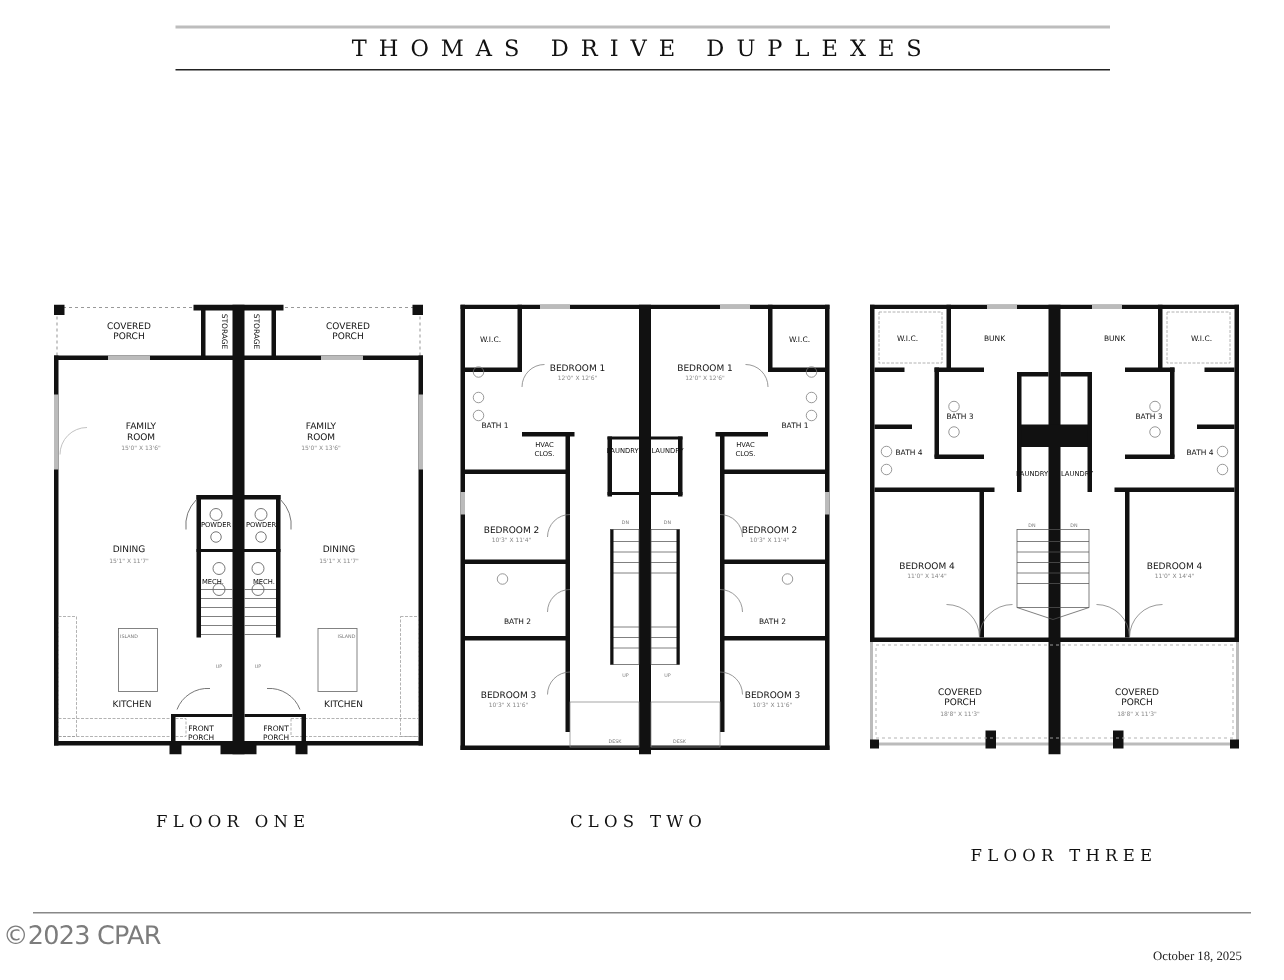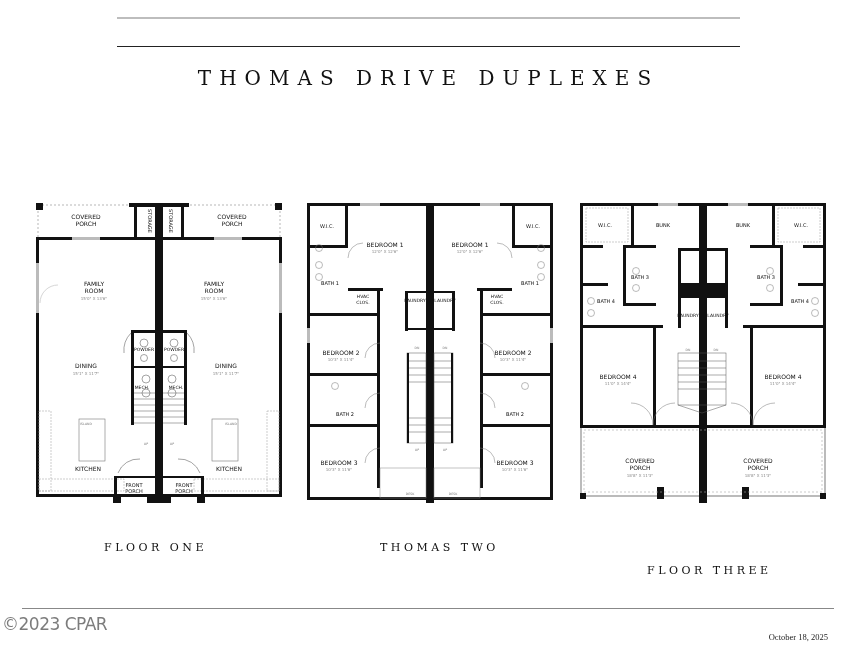--- a/index.html
+++ b/index.html
@@ -2,21 +2,21 @@
 <html><head>
 <meta charset="utf-8">
 <style>
   * { box-sizing: border-box; margin: 0; padding: 0; }
   html, body { width: 856px; height: 653px; background: #ffffff; overflow: hidden; }
   body { position: relative; font-family: "Liberation Sans", sans-serif; color: #111; }
 
   .title-rule-top { position: absolute; left: 117px; top: 17px; width: 623px; height: 2px; background: #bdbdbd; }
   .title-rule-bot { position: absolute; left: 117px; top: 46px; width: 623px; height: 1px; background: #222; }
   .title { position: absolute; left: 117px; top: 19px; width: 623px; height: 27px; text-align: center;
-           font-family: "DejaVu Serif", serif; font-size: 20px; letter-spacing: 8px; line-height: 27px; color: #111; margin-top: 46px; }
+           font-family: "DejaVu Serif", serif; font-size: 15px; letter-spacing: 8px; line-height: 27px; color: #111; }
 
   .plan { position: absolute; }
   .plan svg { display: block; }
 
   .floor-label { position: absolute; top: 541px; font-family: "DejaVu Serif", serif; font-size: 11px;
                  letter-spacing: 3.5px; color: #111; white-space: nowrap; text-align: right; }
 
   .footer-rule { position: absolute; left: 22px; top: 608px; width: 812px; height: 1px; background: #888; }
   .disclaimer { position: absolute; left: 22px; top: 610px; width: 815px; font-family: "Liberation Serif", serif;
                 font-size: 8.3px; line-height: 11px; color: #222; text-align: center; }
@@ -346,20 +346,20 @@
     <text class="lbl" x="180" y="260">COVERED</text>
     <text class="lbl" x="180" y="267">PORCH</text>
     <text class="dim" x="180" y="274">18'8" X 11'3"</text>
     <text class="tiny" x="110" y="148">DN</text>
     <text class="tiny" x="138" y="148">DN</text>
   </g>
 </svg>
 </div>
 
 <div class="floor-label" style="left:104px;">FLOOR ONE</div>
-<div class="floor-label" style="left:380px;">THOMAS TWO</div>
+<div class="floor-label" style="left:380px;">CLOS TWO</div>
 <div class="floor-label" style="left:647px;margin-top:23px;">FLOOR THREE</div>
 
 <div class="footer-rule"></div>
 <div class="disclaimer">
 </div>
 <div class="date">October 18, 2025</div>
 <div class="watermark">©2023 CPAR</div>
 
 </body></html>

